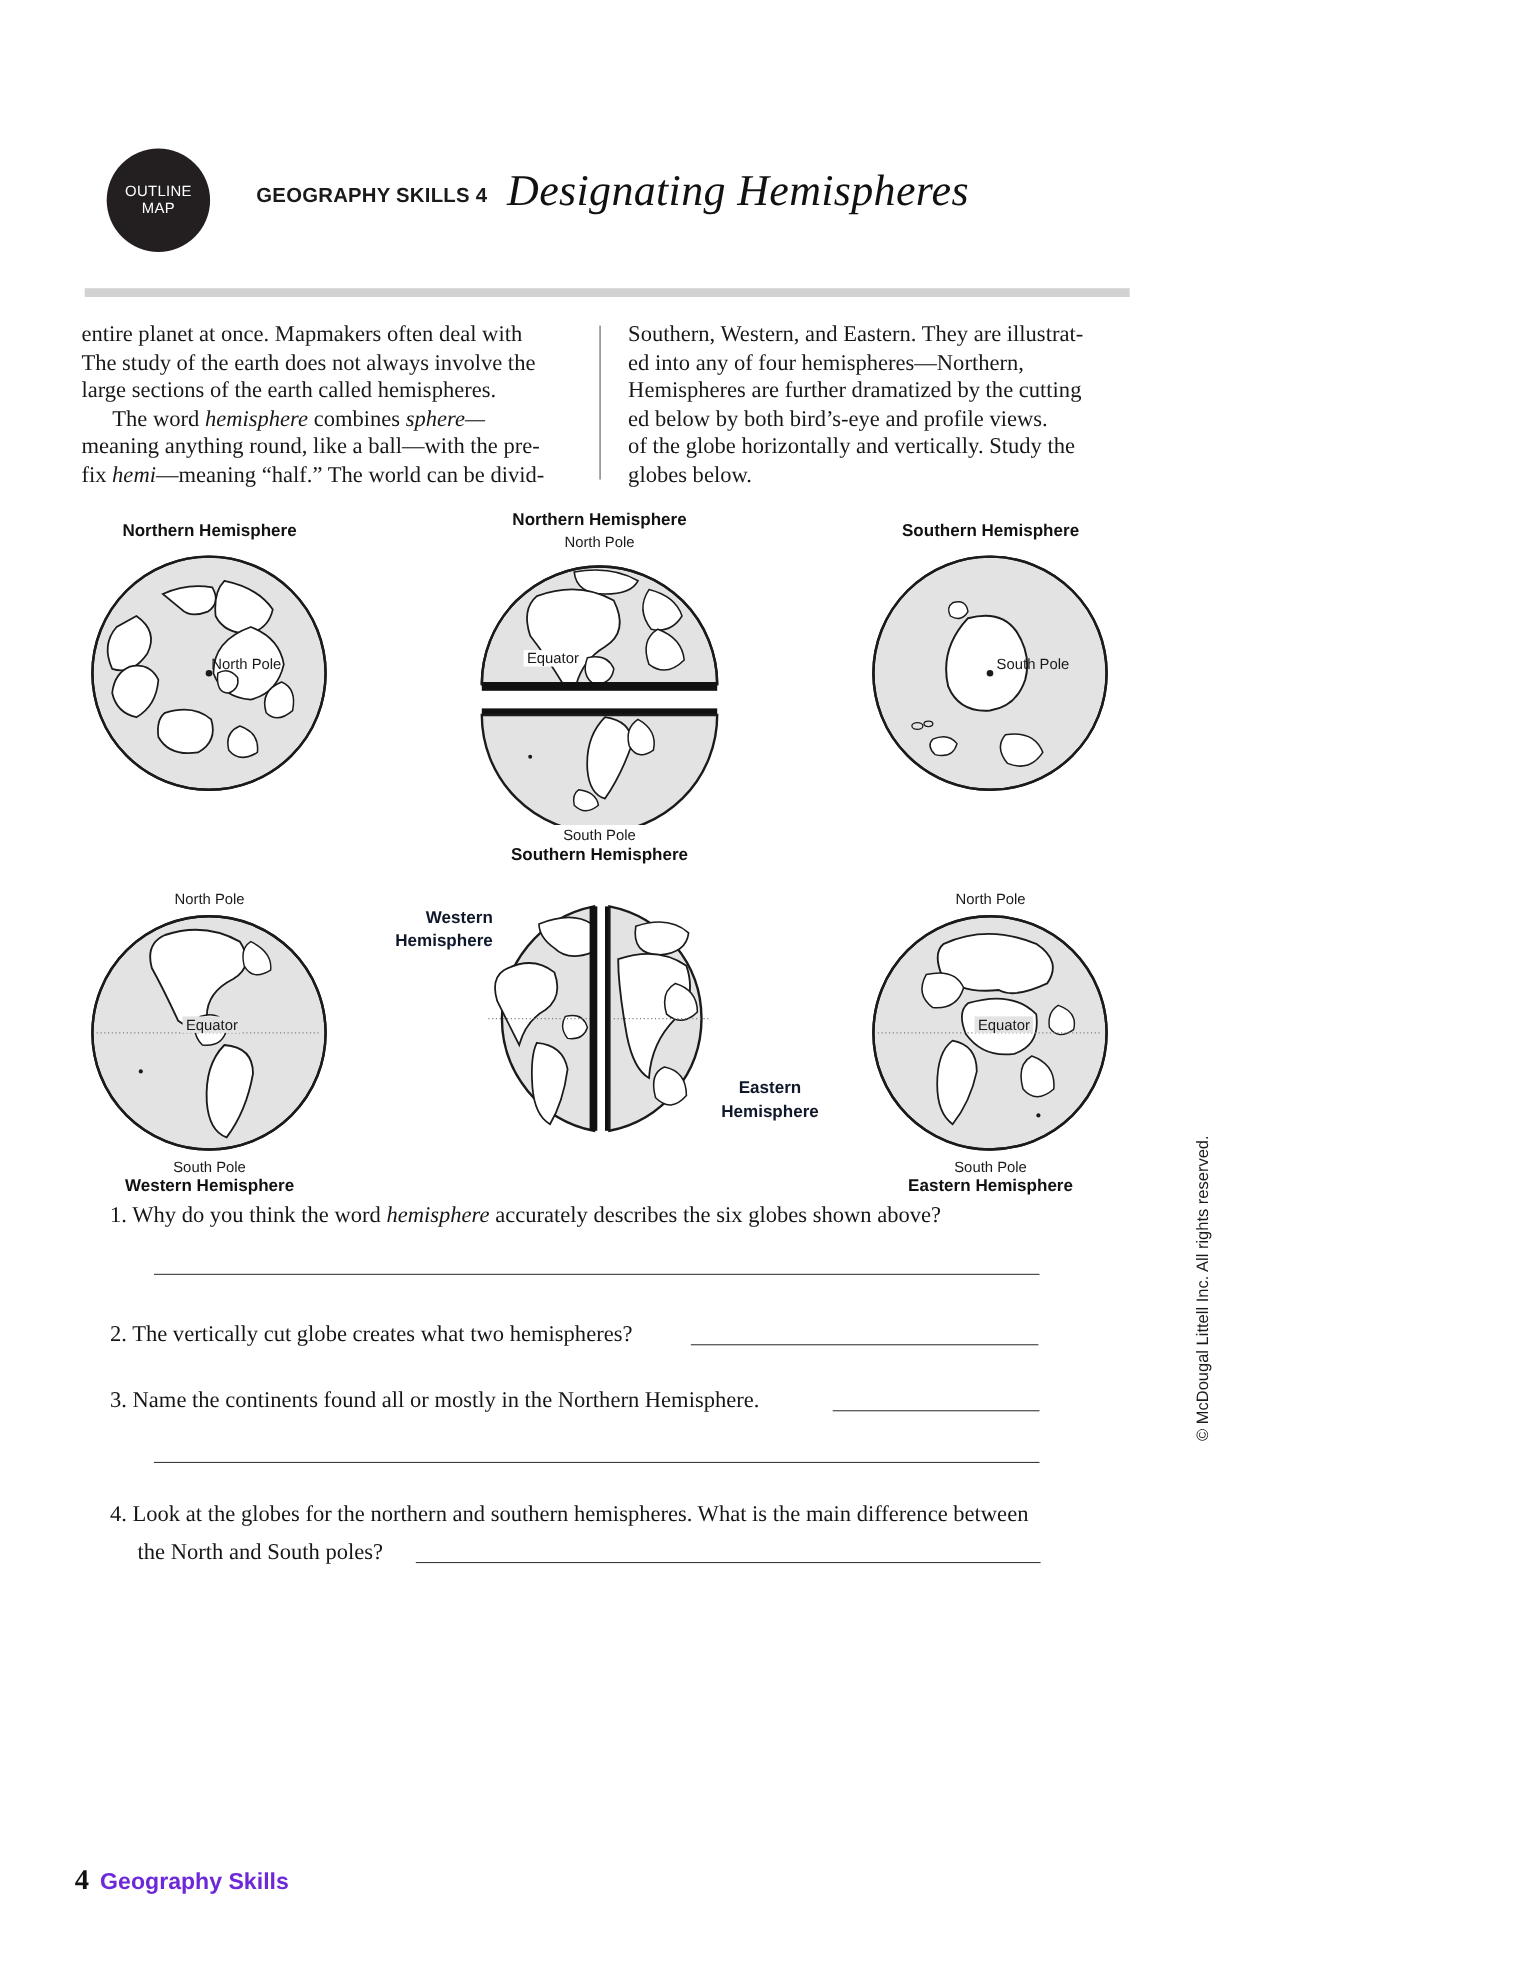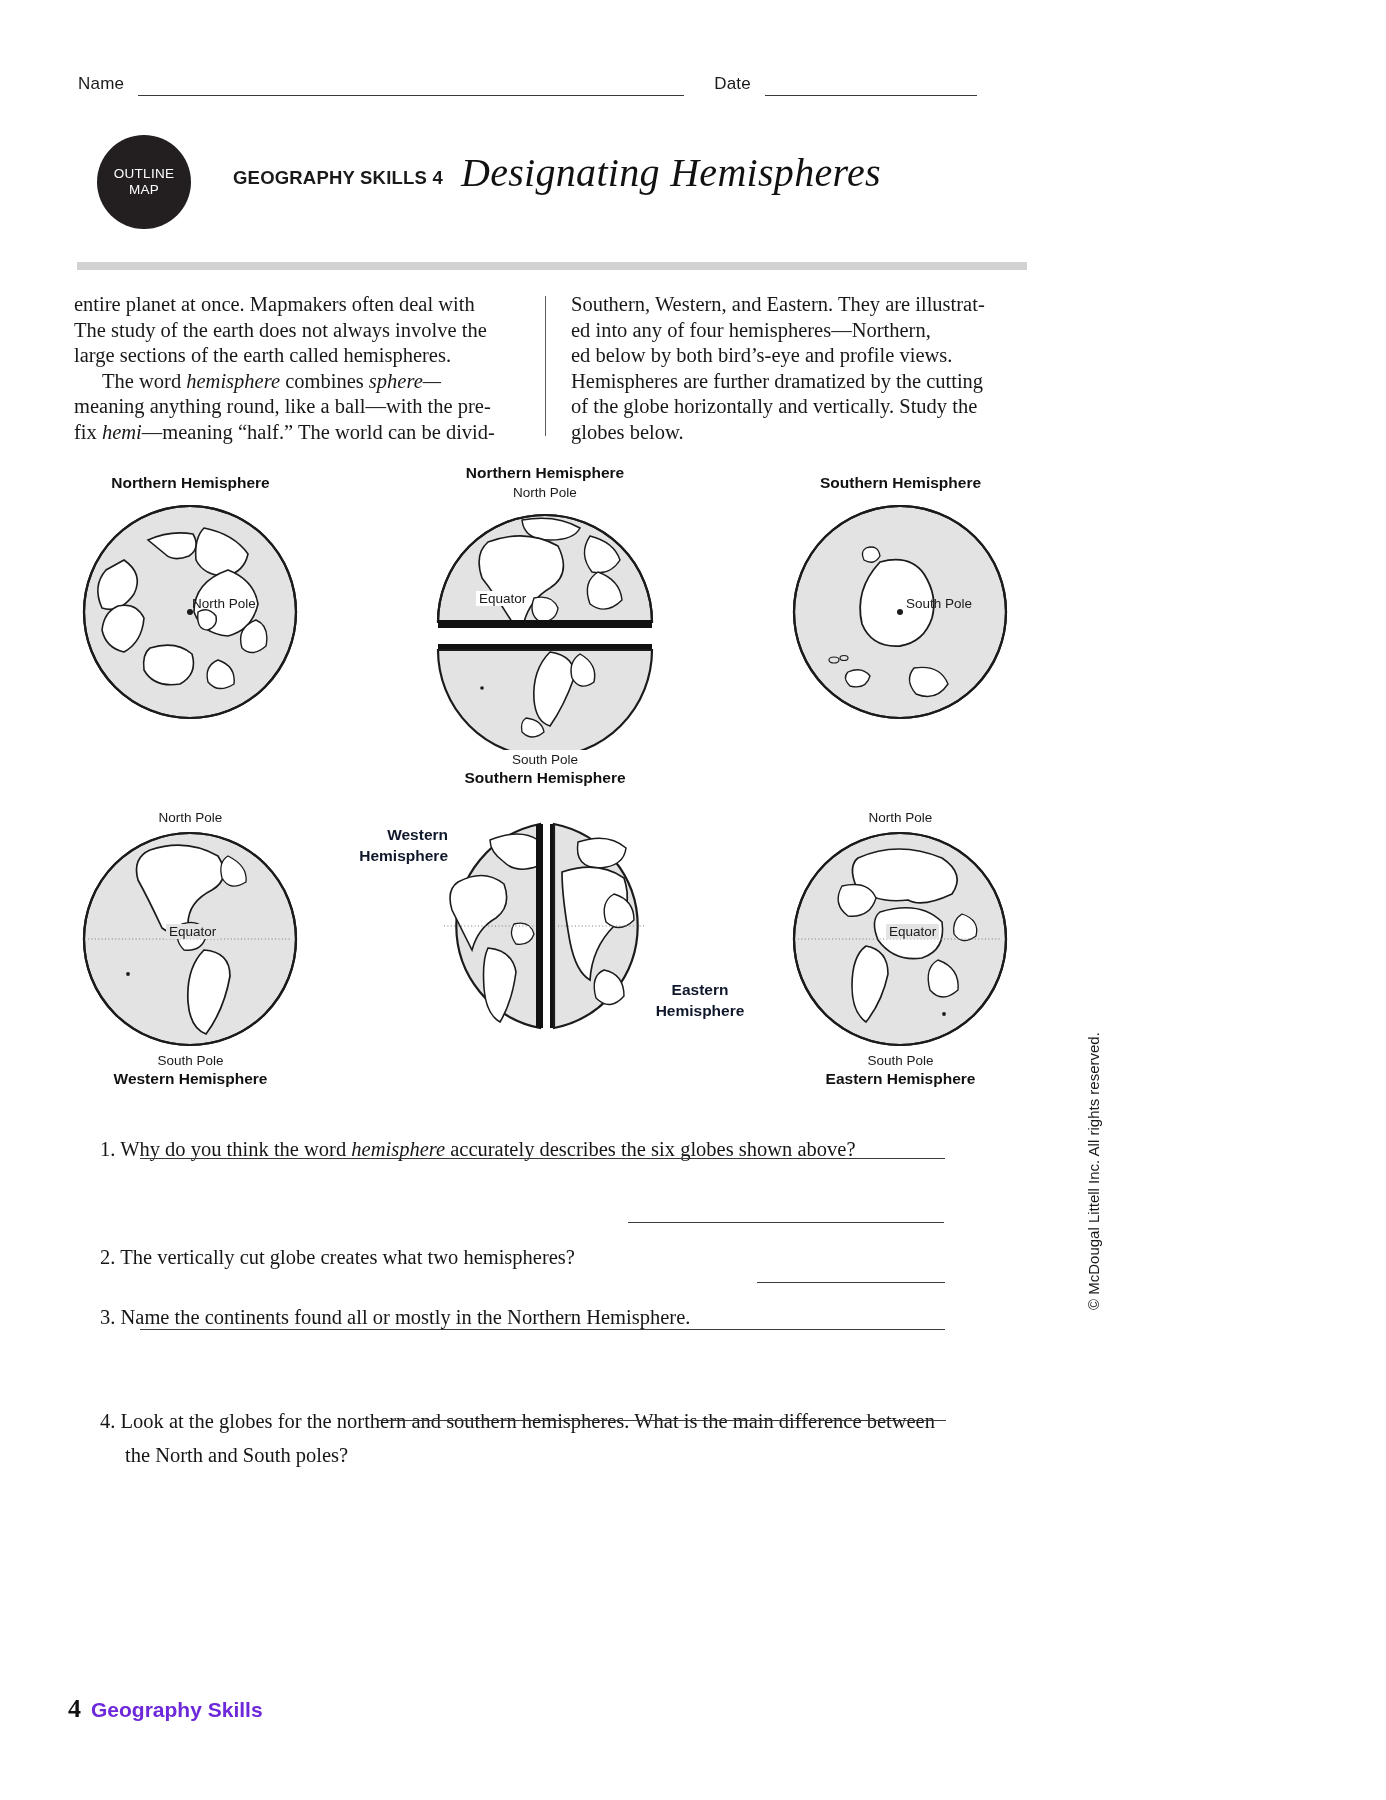--- a/index.html
+++ b/index.html
@@ -167,21 +167,20 @@
     position: absolute;
     left: 100px;
     top: 1092px;
     width: 900px;
     font-size: 20.5px;
     color: #161616;
   }
   .q {
     position: relative;
     line-height: 26px;
-    margin-top: 44px;
   }
   .q .num { }
   .q i { font-style: italic; }
   .answer-line {
     position: absolute;
     border-bottom: 1.3px solid #3b3b3b;
     height: 0;
   }
 
   
@@ -217,27 +216,20 @@
     font-weight: bold;
     font-size: 21px;
     color: #6d28d9;
   }
 </style>
 </head>
 <body>
 
 <div class="page">
 
-  <div class="namedate">
-    <span class="nd-label">Name</span>
-    <span class="nd-rule name"></span>
-    <span class="nd-gap"></span>
-    <span class="nd-label">Date</span>
-    <span class="nd-rule date"></span>
-  </div>
 
   <div class="badge">
     <span>OUTLINE</span>
     <span>MAP</span>
   </div>
 
   <div class="eyebrow">GEOGRAPHY SKILLS 4</div>
   <div class="worksheet-title">Designating Hemispheres</div>
   <div class="header-rule"></div>
 
@@ -249,22 +241,22 @@
       <p>The study of the earth does not always involve the</p>
       <p>large sections of the earth called hemispheres.</p>
       <p class="indent"><span>The word </span><i>hemisphere</i><span>  combines </span><i>sphere—</i></p>
       <p>meaning anything round, like a ball—with the pre-</p>
       <p><span>fix </span><i>hemi</i><span>—meaning “half.” The world can be divid-</span></p>
     </div>
 
     <div class="col right">
       <p>Southern, Western, and Eastern. They are illustrat-</p>
       <p>ed into any of four hemispheres—Northern,</p>
+      <p>Hemispheres are further dramatized by the cutting</p>
       <p>ed below by both bird’s-eye and profile views.</p>
-      <p>Hemispheres are further dramatized by the cutting</p>
       <p>of the globe horizontally and vertically. Study the</p>
       <p>globes below.</p>
     </div>
   </div>
 
   <div class="globe-wrap" style="left:78px; top:474px; width:225px;">
     <div class="globe-label">Northern Hemisphere</div>
     <svg width="225" height="225" viewBox="0 0 225 225" style="display:block;margin-top:8px;">
       <circle cx="112" cy="112" r="106" fill="#e3e3e3" stroke="#1b1b1b" stroke-width="2.2"></circle>
       <path d="M70 40 q22 -10 45 -6 q8 14 -4 22 q-16 6 -24 -2 z" fill="#fff" stroke="#1b1b1b" stroke-width="1.6"></path>

